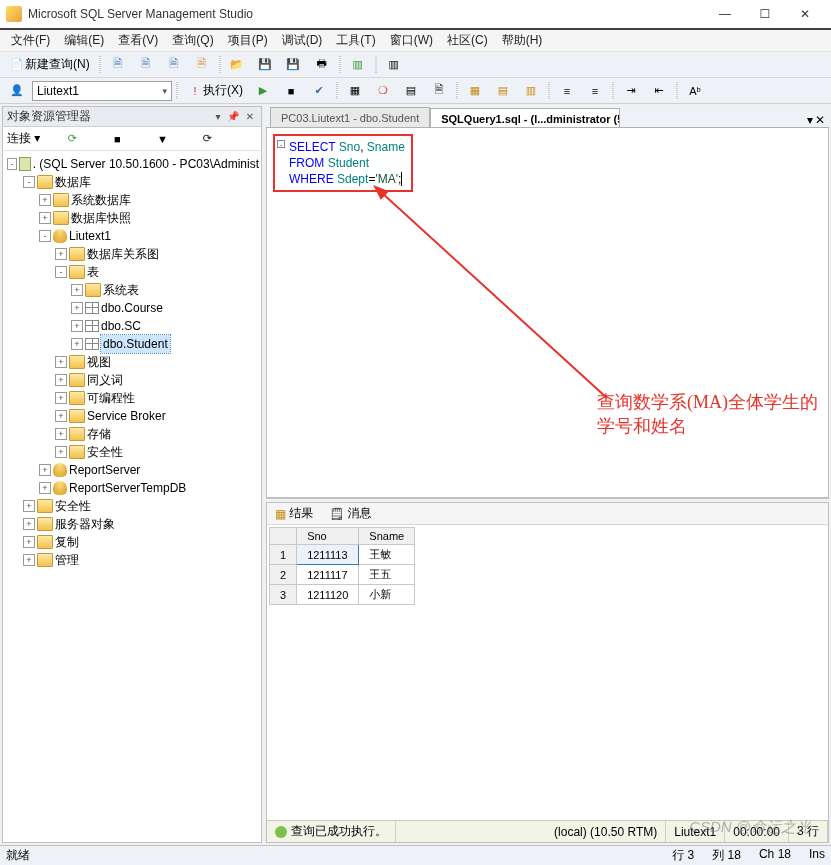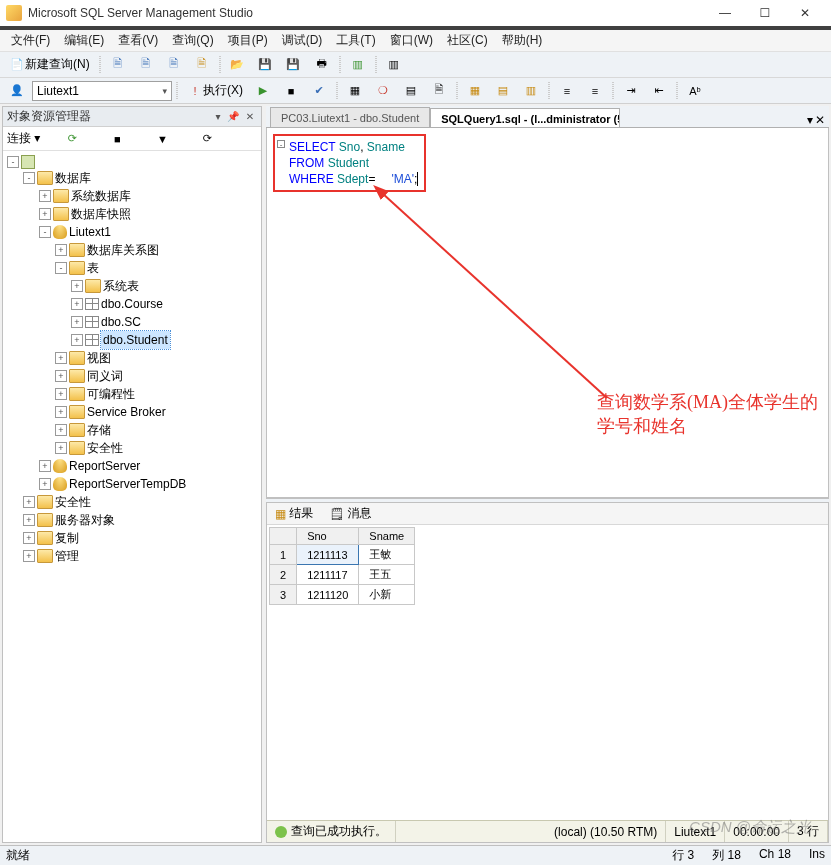--- a/index.html
+++ b/index.html
@@ -1,17 +1,17 @@
 <!DOCTYPE html>
 <html><head>
 <meta charset="utf-8">
 <style>
 * { box-sizing: border-box; margin: 0; padding: 0; font-family: "Microsoft YaHei", "Segoe UI", Tahoma, sans-serif; font-size: 12px; }
 body { background: #f0f0f0; width: 831px; height: 865px; display: flex; flex-direction: column; overflow: hidden; position: relative; }
-.titlebar { background: #fff; height: 30px; display: flex; align-items: center; padding: 0 6px; border-bottom: 4px solid #404040; }
+.titlebar { background: #fff; height: 30px; display: flex; align-items: center; padding: 0 6px; border-bottom: 2px solid #404040; }
 .titlebar .appicon { width: 16px; height: 16px; background: linear-gradient(135deg,#ffd966,#e8a33d); margin-right: 6px; border-radius:2px;}
 .titlebar .title { flex: 1; color: #333; }
 .titlebar .winbtn { width: 40px; height: 28px; display:flex; align-items:center; justify-content:center; color:#333; }
 .menubar { background: #f5f5f5; height: 22px; display: flex; align-items: center; padding: 0 4px; border-bottom:1px solid #e0e0e0;}
 .menubar span { padding: 2px 7px; color:#222; cursor:default;}
 .toolbar { background: #eef2f6; height: 26px; display: flex; align-items: center; padding: 0 4px; border-bottom:1px solid #d8d8d8; gap:2px;}
 .tbtn { height: 22px; min-width:22px; display:flex; align-items:center; justify-content:center; padding:0 4px; border:1px solid transparent; border-radius:2px; cursor:pointer;}
 .tbtn .ic { width:16px; height:16px; display:flex;align-items:center;justify-content:center; font-size:11px;}
 .sep { width:2px; height:18px; background:repeating-linear-gradient(#ccc,#ccc 1px,transparent 1px,transparent 2px); margin:0 2px;}
 .toolbar2 { background: #eef2f6; height: 26px; display:flex; align-items:center; padding:0 4px; border-bottom:1px solid #d0d0d0; gap:2px;}
@@ -36,21 +36,21 @@
 .tree .tblic { width:14px;height:12px;background:#fff;border:1px solid #888; background-image:linear-gradient(#888,#888),linear-gradient(#888,#888);background-size:100% 1px,1px 100%;background-position:0 4px,6px 0;background-repeat:no-repeat;}
 .tree .sel { background:#cde6ff; outline:1px dotted #4a90d9; padding:0 2px;}
 .editarea { flex:1; display:flex; flex-direction:column; margin:2px; min-width:0;}
 .tabstrip { height:22px; display:flex; align-items:flex-end; background:#eef2f6; border-bottom:1px solid #b0b0b0; padding-left:4px; gap:0; overflow:hidden;}
 .tab { height:20px; padding:0 10px; display:flex; align-items:center; border:1px solid #b0b0b0; border-bottom:none; background:#e8e8e8; color:#555; font-size:11px; max-width:190px; white-space:nowrap; overflow:hidden; cursor:pointer;}
 .tab.active { background:#fff; color:#000; font-weight:bold; position:relative; top:1px;}
 .tabstrip .tabend { margin-left:auto; display:flex; gap:2px; padding-right:4px;}
 .sqleditor { flex:0 0 auto; height:370px; background:#fff; border:1px solid #c0c0c0; border-top:none; position:relative; overflow:auto; }
 .sqlbox { position:absolute; left:6px; top:6px; border:2px solid #e8332c; padding:3px 6px 3px 14px; font-family:Consolas,monospace; font-size:12px; line-height:16px;}
 .sqlbox .gutter { position:absolute; left:2px; top:4px; width:8px; height:8px; border:1px solid #888; background:#fff; font-size:8px; line-height:7px; text-align:center; color:#555;}
-.kw { color:#0000ff;} .ident{ color:#008080;} .str{color:#1d4ed8;margin-left:16px;} .caret{border-right:1px solid #000;}
+.kw { color:#0000ff;} .ident{ color:#008080;} .str{color:#14532d;} .caret{border-right:1px solid #000;}
 .arrow-svg { position:absolute; pointer-events:none;}
 .annotation { position:absolute; color:#e8332c; font-size:18px; left:330px; top:262px; font-family:"Microsoft YaHei"; }
 .splitter { height:4px; background:#eef2f6; border-top:1px solid #c0c0c0; cursor:row-resize;}
 .results { flex:1; background:#fff; border:1px solid #c0c0c0; display:flex; flex-direction:column; min-height:0;}
 .restabs { height:22px; display:flex; align-items:center; padding:0 4px; gap:8px; border-bottom:1px solid #d8d8d8; background:#f5f5f5;}
 .restabs .rt { display:flex; align-items:center; gap:3px; padding:2px 4px; cursor:pointer;}
 .grid { flex:1; overflow:auto;}
 .grid table { border-collapse:collapse; margin:2px;}
 .grid th,.grid td { border:1px solid #c8c8c8; padding:2px 10px; font-size:11px; text-align:left; background:#fff;}
 .grid th { background:#f0f0f0; font-weight:normal;}
@@ -217,20 +217,21 @@
       <div class="tbtn">
           <span class="ic">⟳</span>
         </div>
     </div>
     <div class="tree">
       <ul>
         <li>
             <div class="row">
               <span class="tw">-</span>
               <span class="srvic"></span>
+              <span>. (SQL Server 10.50.1600 - PC03\Administ</span>
             </div>
           <ul>
             <li>
                 <div class="row">
                   <span class="tw">-</span>
                   <span class="fic"></span>
                   <span>数据库</span>
                 </div>
               <ul>
                 <li>

